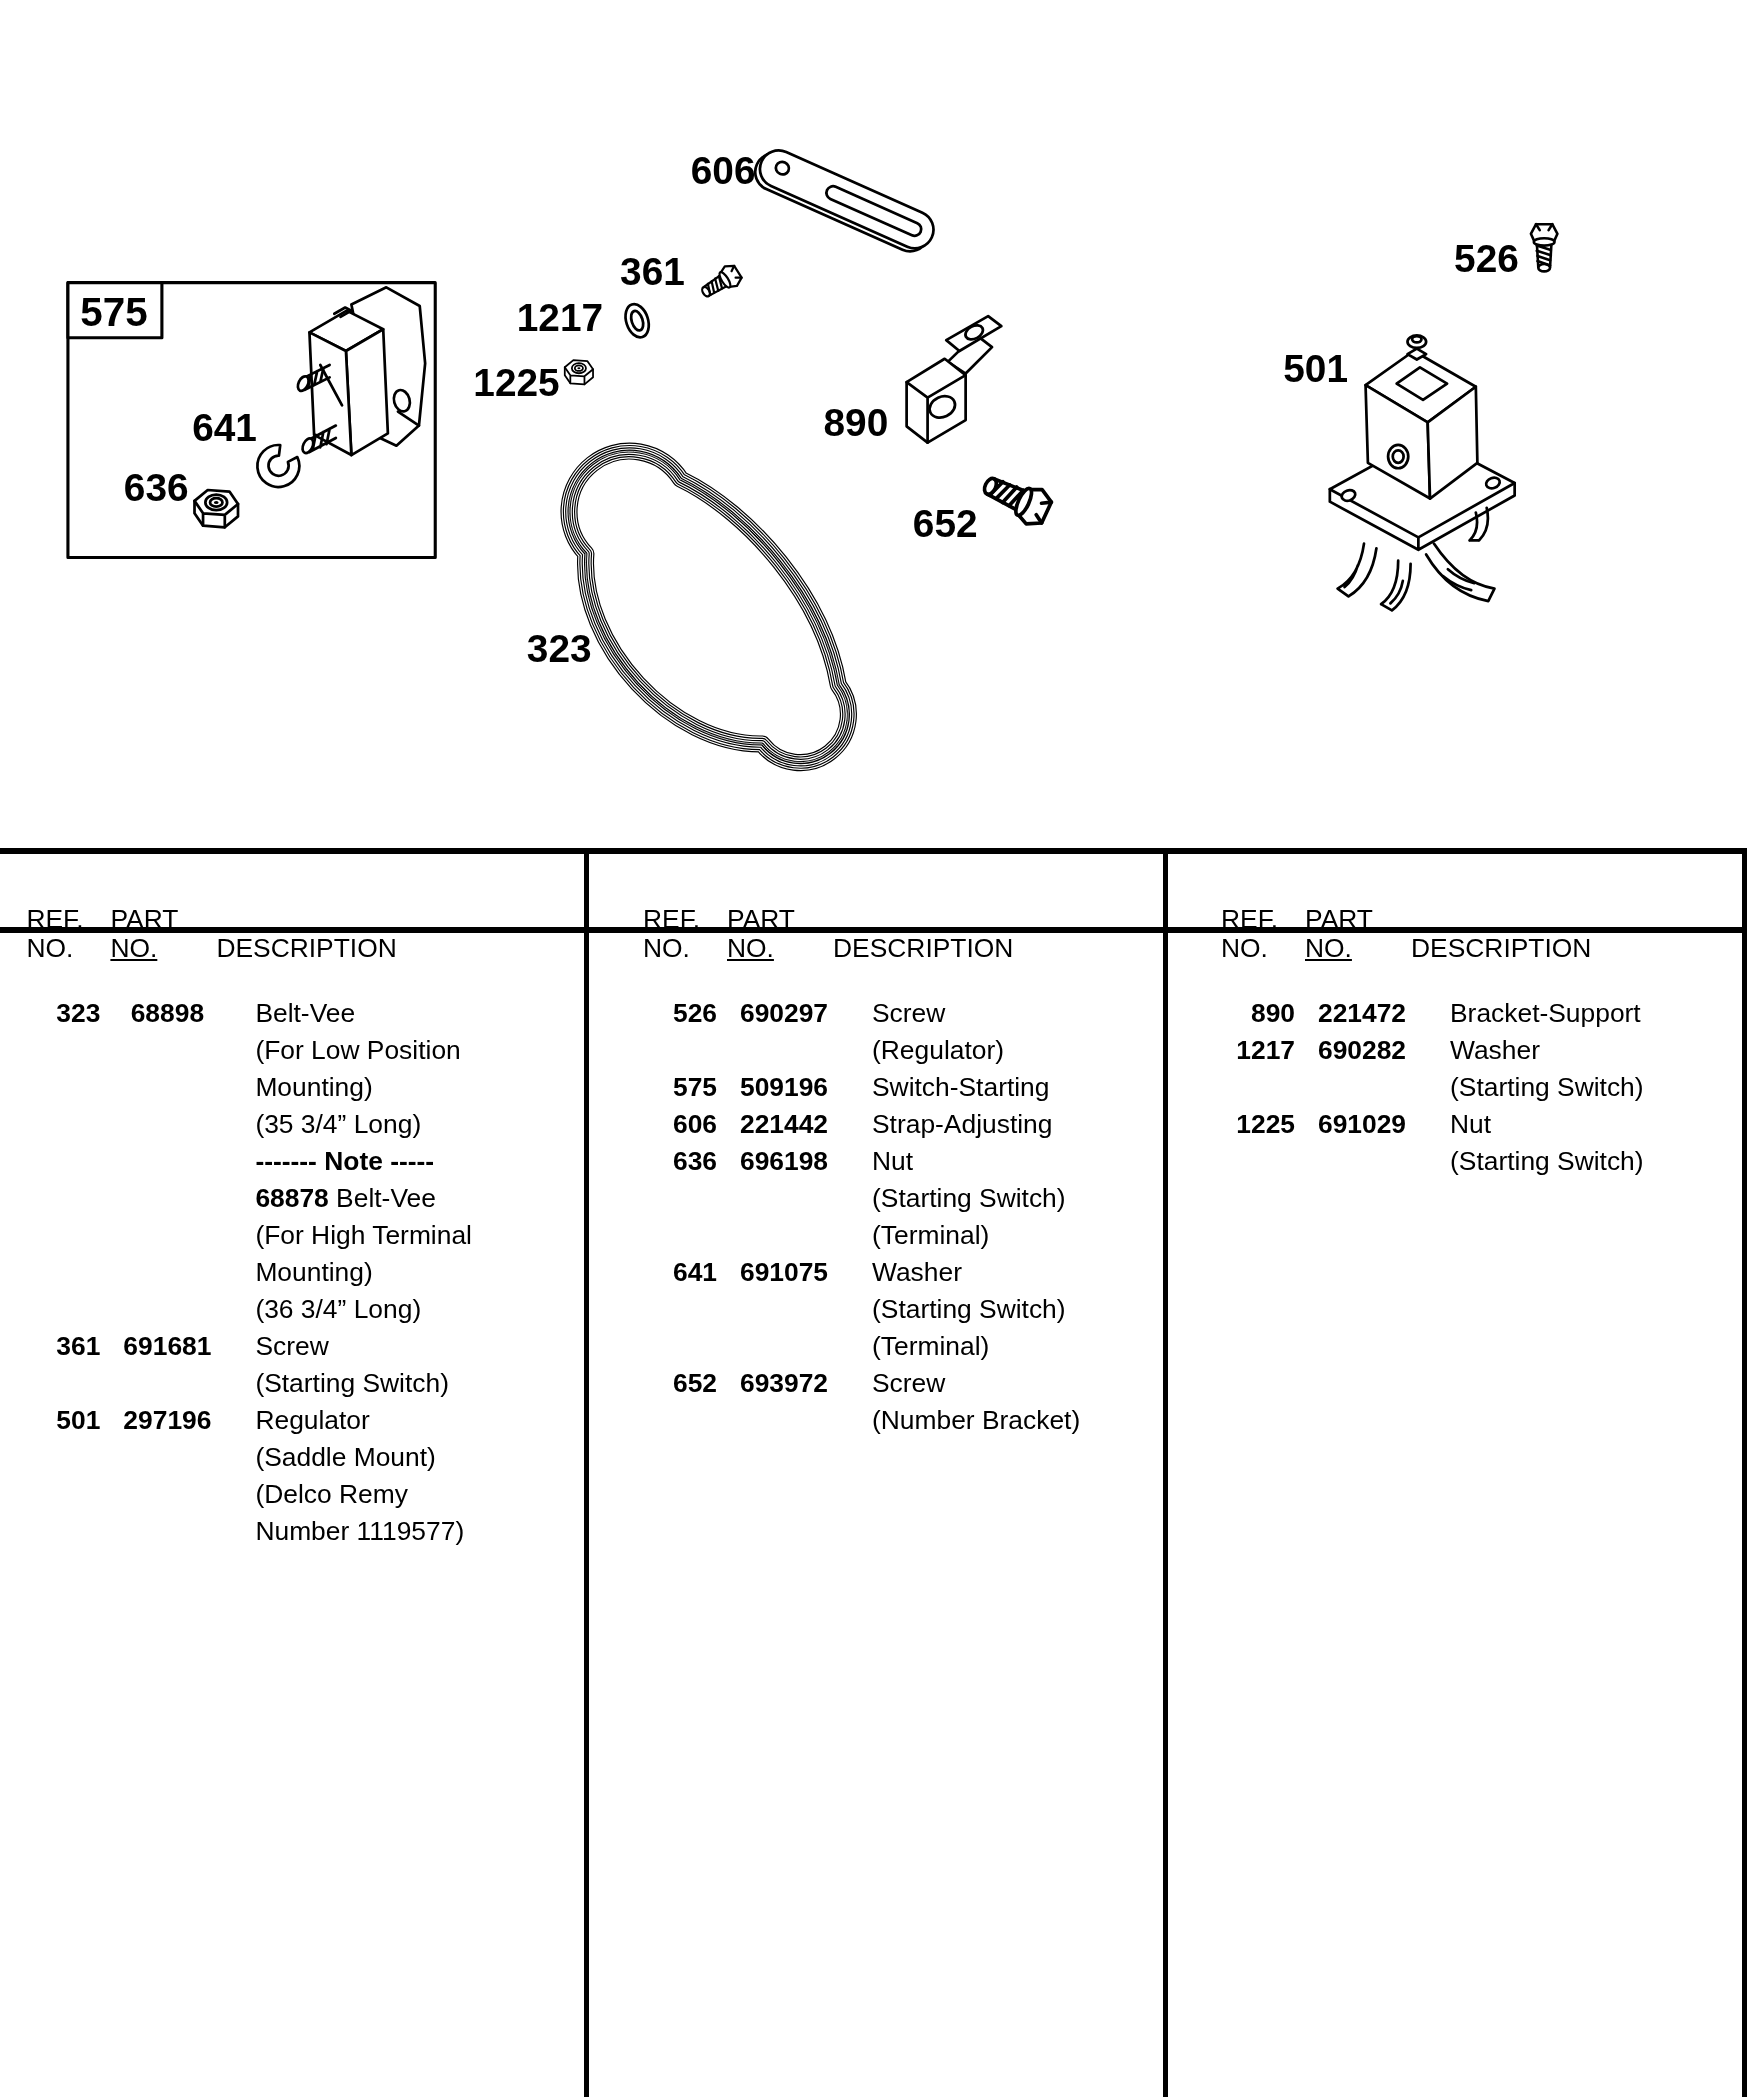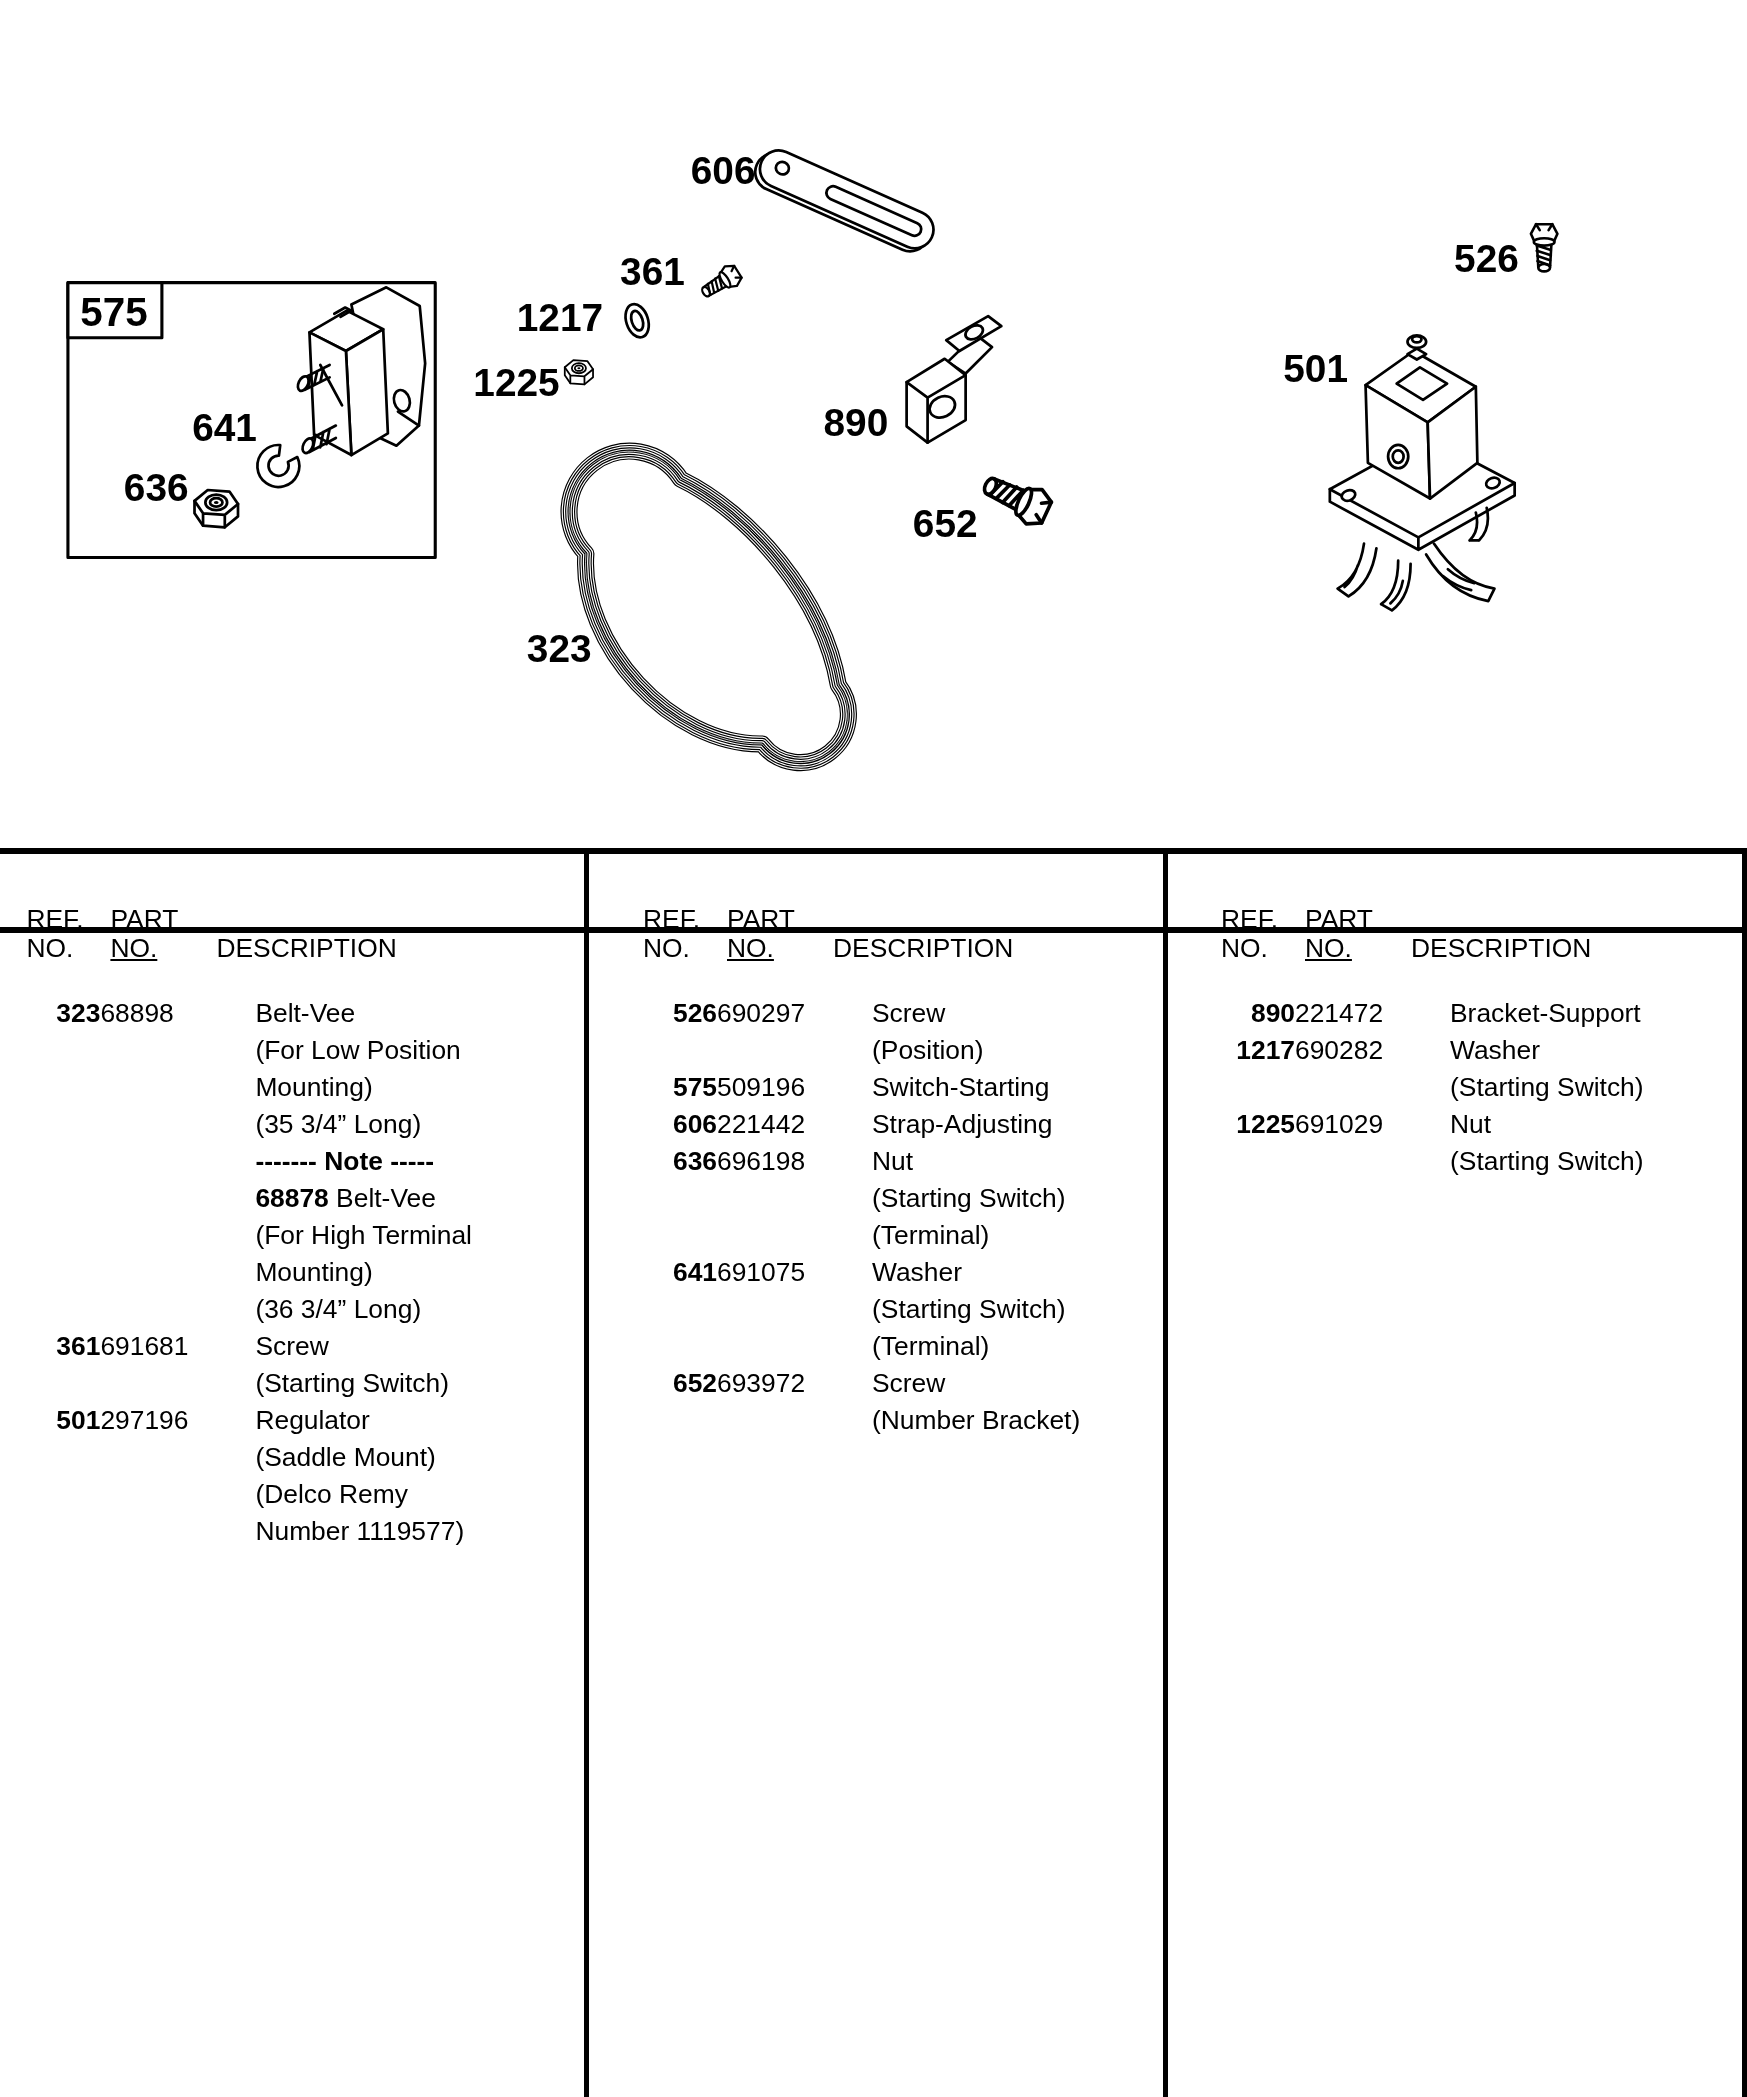--- a/index.html
+++ b/index.html
@@ -20,21 +20,21 @@
   .grp-1{left:0;width:584px;padding-left:26.4px;}
   .grp-2{left:590px;width:573px;padding-left:53px;}
   .grp-3{left:1168px;width:574px;padding-left:53px;}
   .hdr{margin-top:9.3px;}
   .hr{display:flex;height:29px;line-height:29px;font-size:26.4px;white-space:pre;}
   .h-c1{width:84px;}
   .h-c2{width:106px;text-decoration:underline;}
   .rows{margin-top:32px;}
   .tr{display:flex;height:37px;line-height:37px;font-size:26.4px;white-space:pre;}
   .ref{width:74px;text-align:right;font-weight:700;}
-  .part{width:134px;text-align:left;font-weight:400;}
+  .part{width:134px;text-align:center;font-weight:700;}
   .desc{padding-left:21px;}
   .desc b{font-weight:700;}
 </style>
 </head>
 <body>
 
 <div class="canvas">
 
   
   <svg class="diagram" width="1748" height="848" viewBox="0 0 2250 1092">
@@ -210,21 +210,21 @@
   </div>
 
   
   <div class="grp grp-2">
     <div class="hdr">
       <div class="hr"><span class="h-c1">REF.</span><span class="h-c2">PART</span><span></span></div>
       <div class="hr"><span class="h-c1">NO.</span><span class="h-c2">NO.</span><span>DESCRIPTION</span></div>
     </div>
     <div class="rows">
       <div class="tr"><span class="ref">526</span><span class="part">690297</span><span class="desc"><b></b><span>Screw</span></span></div>
-      <div class="tr"><span class="ref"></span><span class="part"></span><span class="desc"><b></b><span>(Position)</span></span></div>
+      <div class="tr"><span class="ref"></span><span class="part"></span><span class="desc"><b></b><span>(Regulator)</span></span></div>
       <div class="tr"><span class="ref">575</span><span class="part">509196</span><span class="desc"><b></b><span>Switch-Starting</span></span></div>
       <div class="tr"><span class="ref">606</span><span class="part">221442</span><span class="desc"><b></b><span>Strap-Adjusting</span></span></div>
       <div class="tr"><span class="ref">636</span><span class="part">696198</span><span class="desc"><b></b><span>Nut</span></span></div>
       <div class="tr"><span class="ref"></span><span class="part"></span><span class="desc"><b></b><span>(Starting Switch)</span></span></div>
       <div class="tr"><span class="ref"></span><span class="part"></span><span class="desc"><b></b><span>(Terminal)</span></span></div>
       <div class="tr"><span class="ref">641</span><span class="part">691075</span><span class="desc"><b></b><span>Washer</span></span></div>
       <div class="tr"><span class="ref"></span><span class="part"></span><span class="desc"><b></b><span>(Starting Switch)</span></span></div>
       <div class="tr"><span class="ref"></span><span class="part"></span><span class="desc"><b></b><span>(Terminal)</span></span></div>
       <div class="tr"><span class="ref">652</span><span class="part">693972</span><span class="desc"><b></b><span>Screw</span></span></div>
       <div class="tr"><span class="ref"></span><span class="part"></span><span class="desc"><b></b><span>(Number Bracket)</span></span></div>

